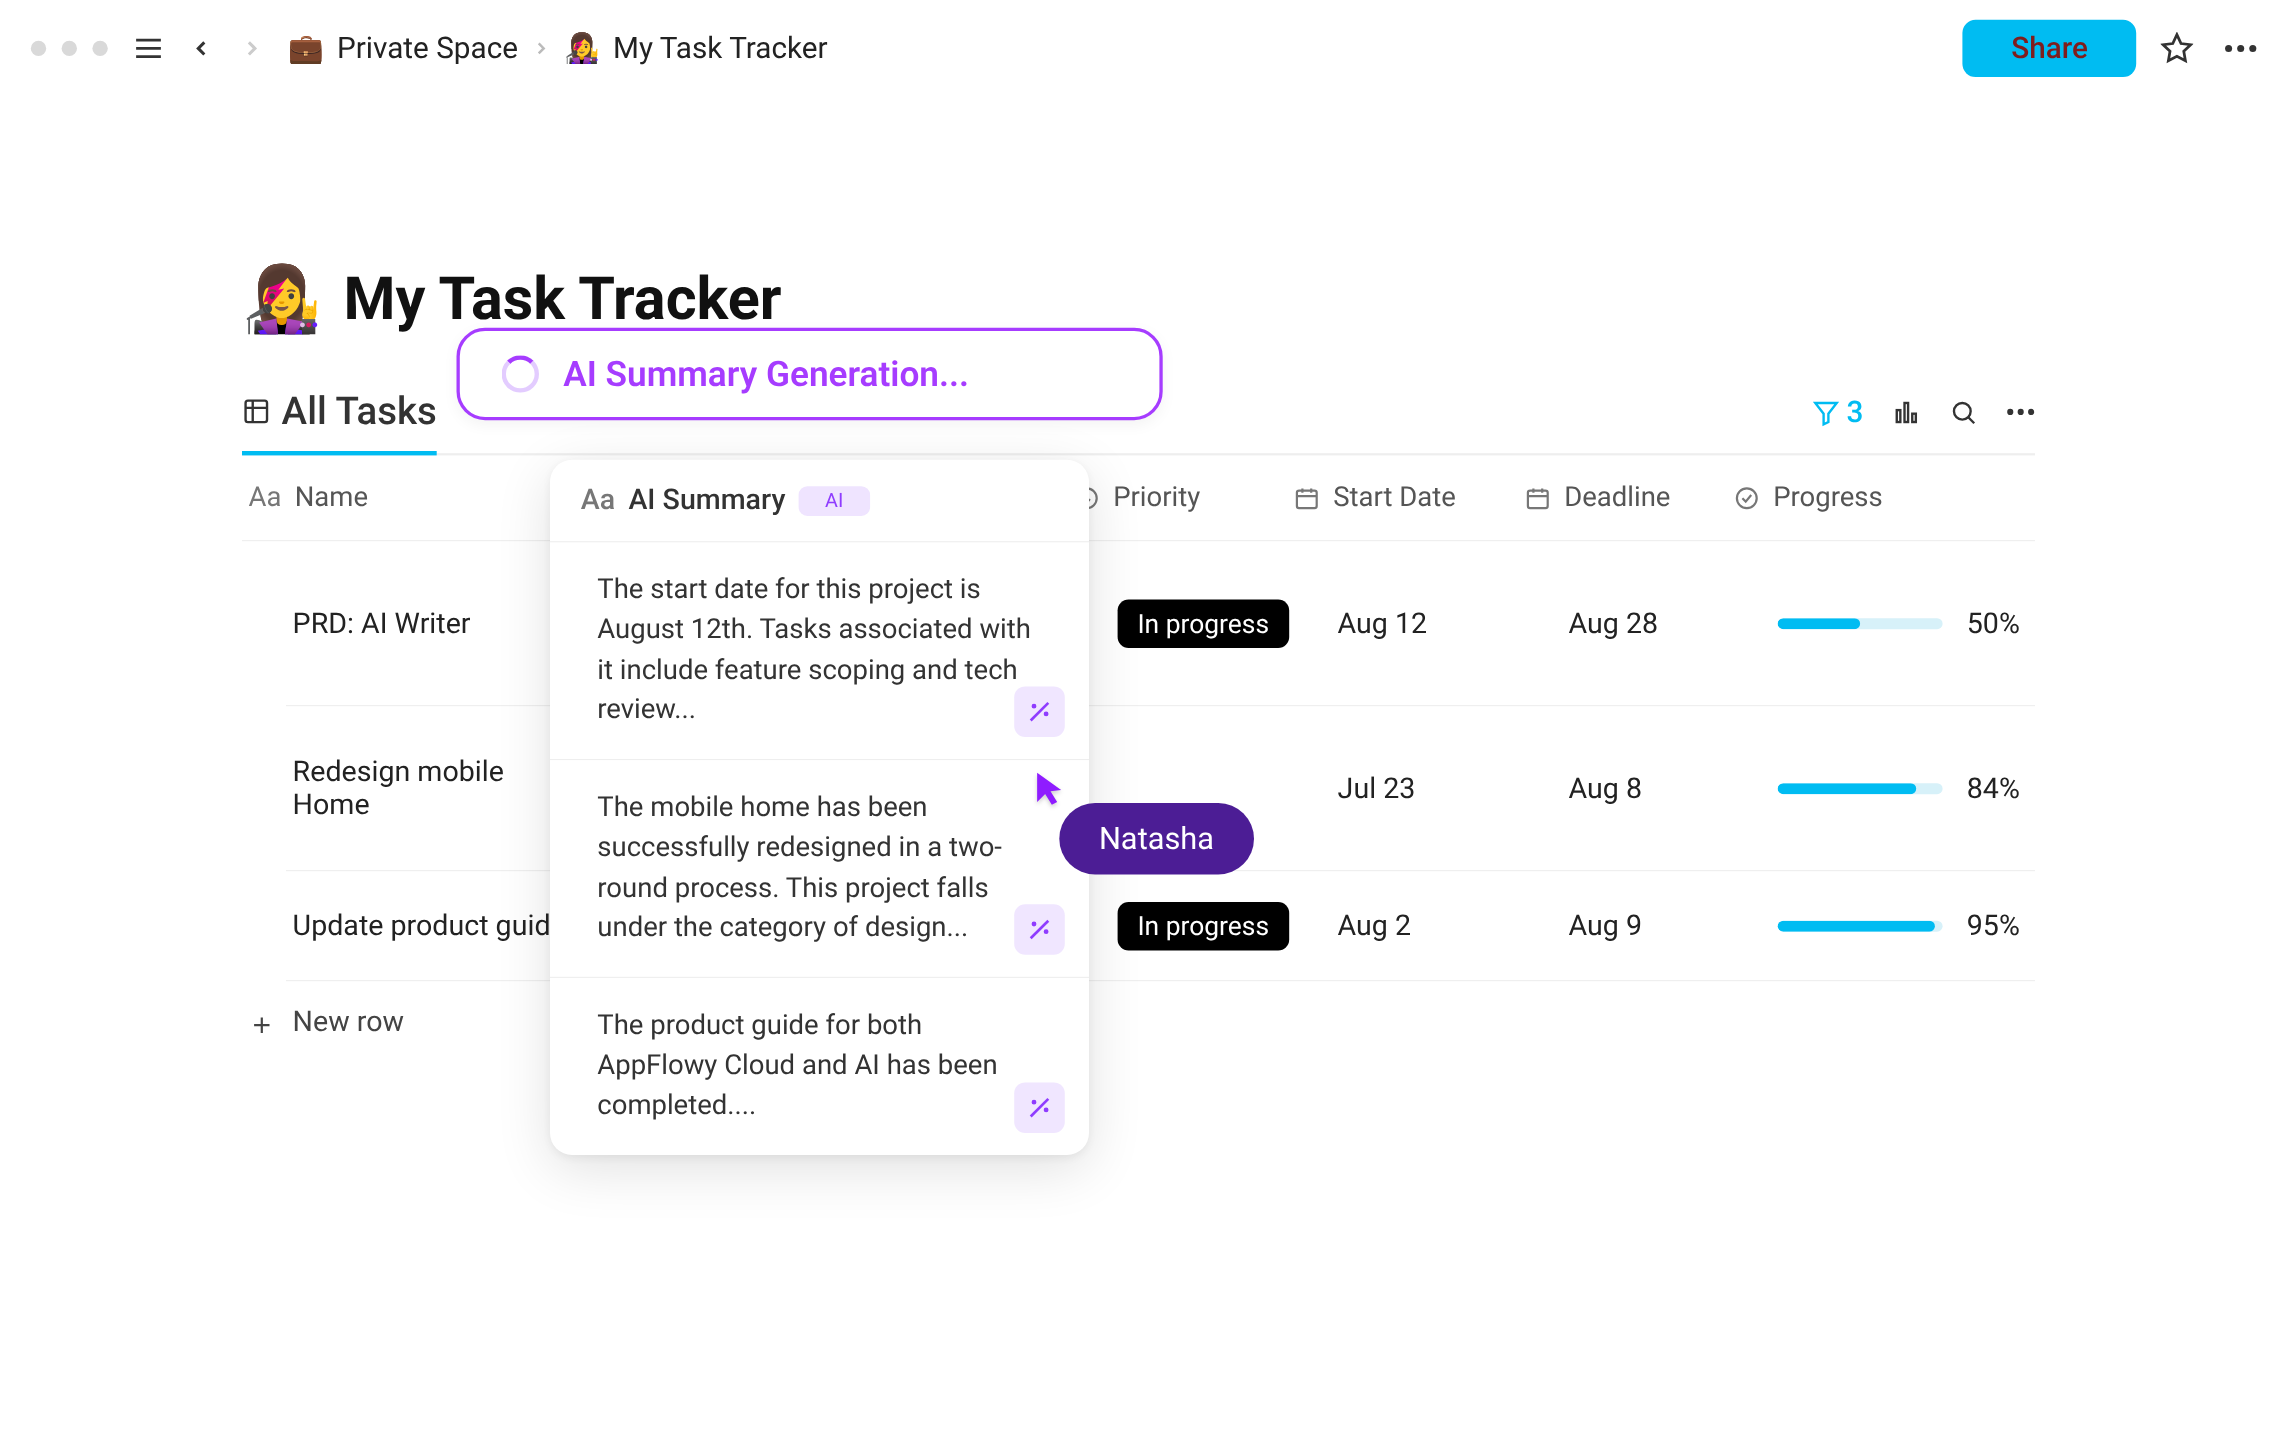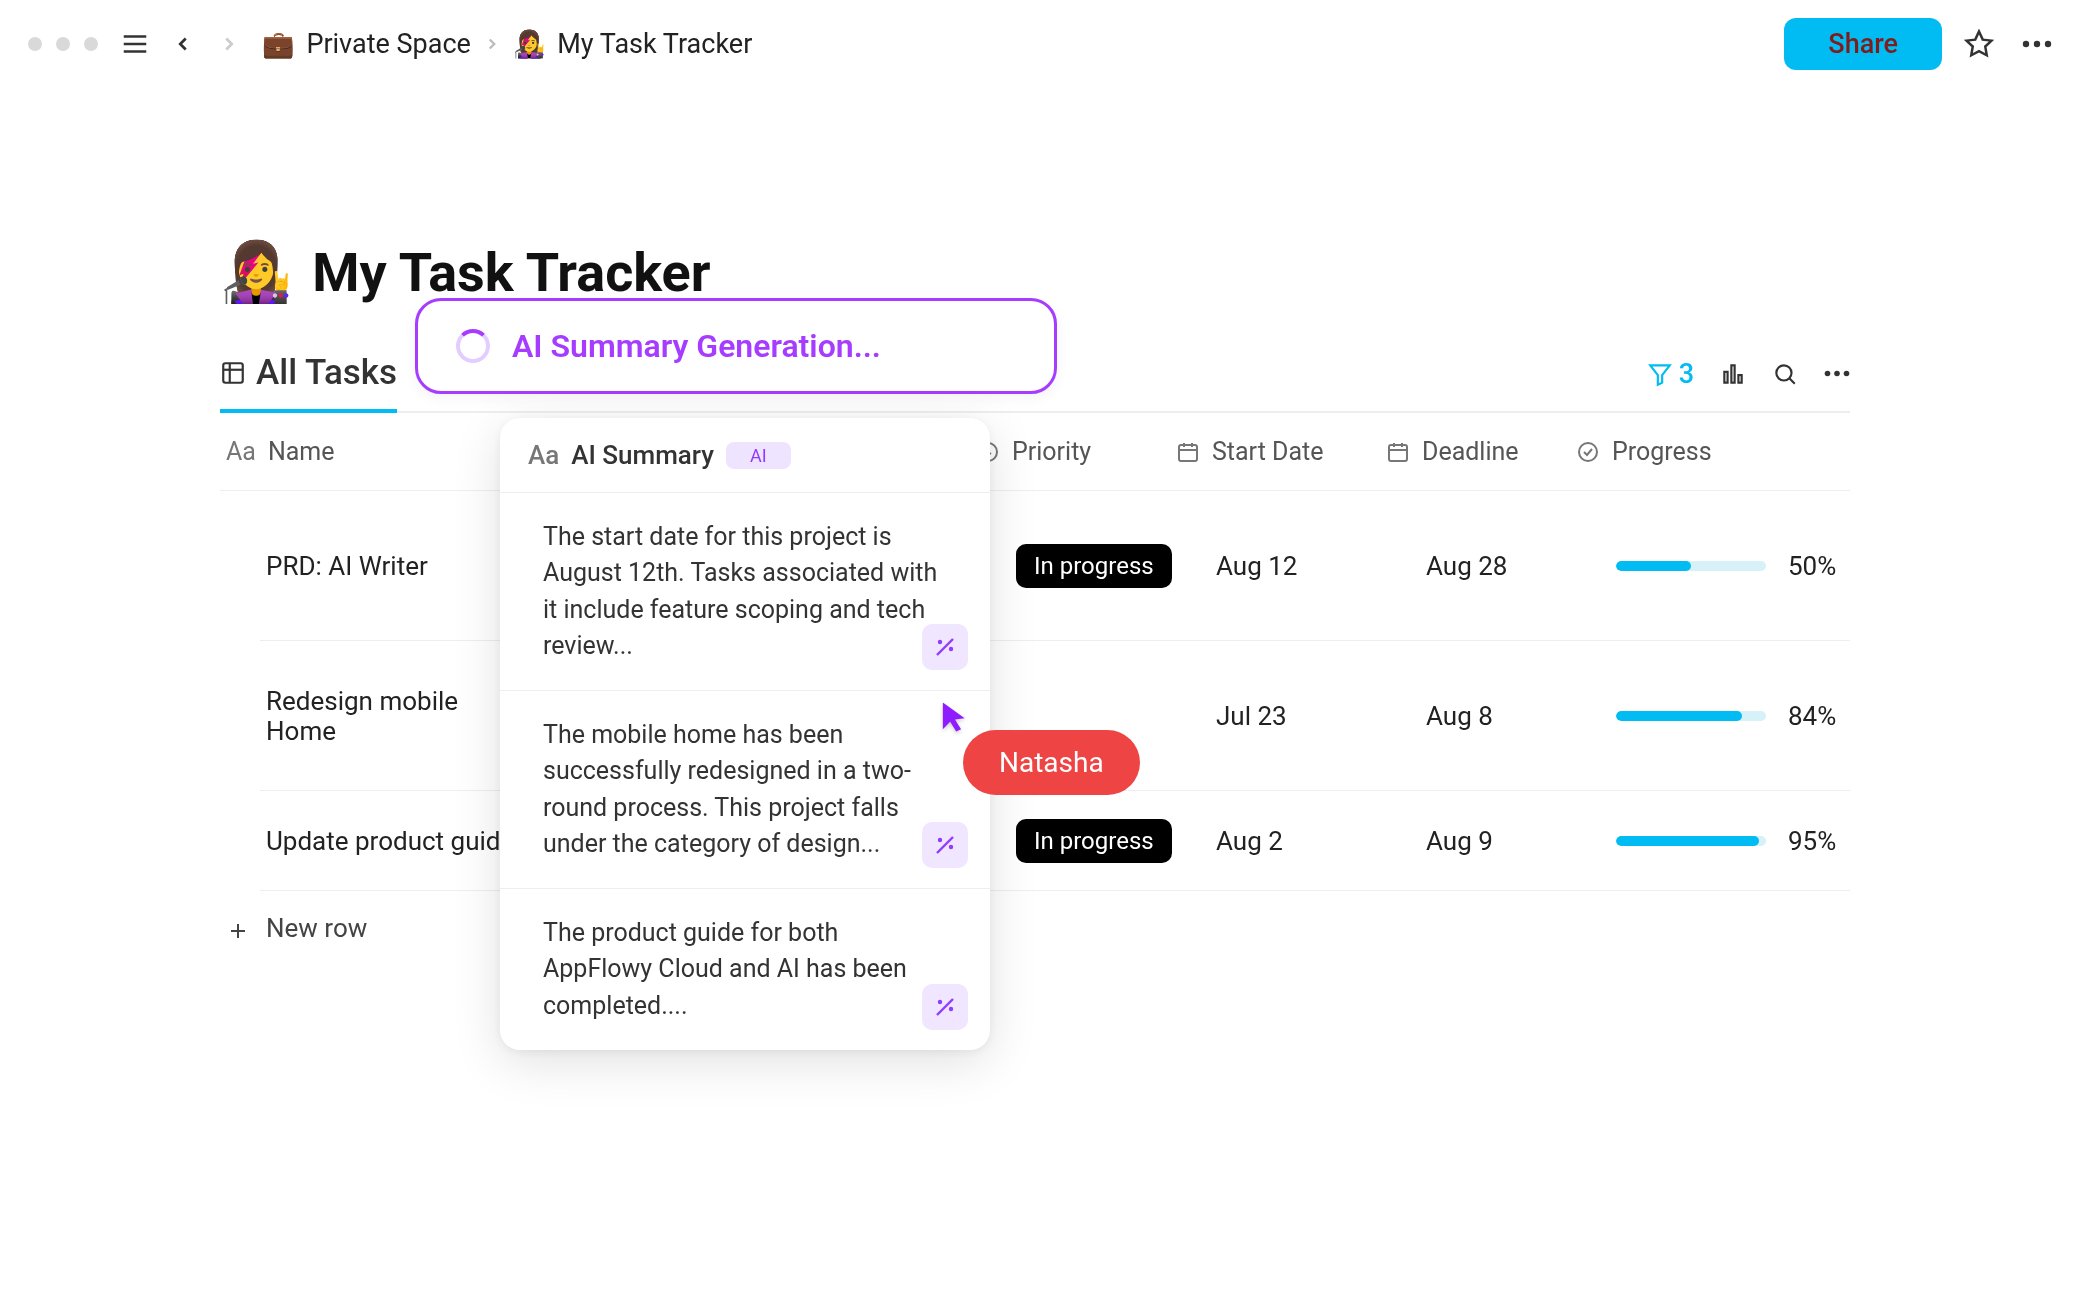--- a/index.html
+++ b/index.html
@@ -39,33 +39,33 @@
 .td-row.short { min-height: 100px; }
 .status-pill { background: #000000; color: #fff; padding: 8px 18px; border-radius: 10px; font-size: 24px; white-space: nowrap; }
 .progress-wrap { display: flex; align-items: center; gap: 22px; }
 .progress-bar { width: 150px; height: 10px; background: #d7f1f9; border-radius: 5px; overflow: hidden; }
 .progress-fill { height: 100%; background: #00bcf2; border-radius: 5px; }
 .progress-pct { font-size: 26px; color: #222; }
 
 .new-row { display: flex; align-items: flex-end; gap: 16px; padding: 22px 6px; color: #444; font-size: 26px; }
 
 
-.ai-banner { position: absolute; left: 415px; top: 298px; width: 642px; height: 96px; border: 3px solid #a63cff; border-radius: 26px; background: #fff; display: flex; align-items: center; gap: 22px; padding: 0 38px; font-size: 32px; font-weight: 600; color: #a63cff; box-shadow: 0 4px 14px rgba(0,0,0,0.05);}
+.ai-banner { position: absolute; left: 415px; top: 298px; width: 642px; height: 84px; border: 3px solid #a63cff; border-radius: 26px; background: #fff; display: flex; align-items: center; gap: 22px; padding: 0 38px; font-size: 32px; font-weight: 600; color: #a63cff; box-shadow: 0 4px 14px rgba(0,0,0,0.05);}
 .spinner { width: 34px; height: 34px; border: 4px solid #e3ccff; border-top-color: #a63cff; border-radius: 50%; }
 
 .ai-panel { position: absolute; left: 500px; top: 418px; width: 490px; background: #fff; border-radius: 20px; box-shadow: 0 12px 50px rgba(0,0,0,0.12), 0 2px 8px rgba(0,0,0,0.06); overflow: hidden; }
 .ai-header { display: flex; align-items: center; gap: 12px; padding: 22px 28px; font-size: 26px; color: #333; font-weight: 500; }
 .ai-badge { background: #efe4ff; color: #8f3cff; font-size: 18px; font-weight: 400; padding: 3px 24px; border-radius: 8px; }
 .ai-item { padding: 26px 43px; font-size: 25px; color: #333; line-height: 1.45; border-top: 1px solid #eee; position: relative; }
 .ai-item:first-of-type { border-top: 1px solid #eee; }
 .magic-btn { position: absolute; right: 22px; bottom: 20px; width: 46px; height: 46px; background: #f0e6ff; border-radius: 10px; display: flex; align-items: center; justify-content: center; color: #8f3cff; }
 
 .cursor-pointer-overlay { position: absolute; left: 940px; top: 700px; }
 .purple-cursor { color: #8f1cff; filter: drop-shadow(0 2px 2px rgba(0,0,0,0.2)); }
-.natasha-pill { position: absolute; left: 963px; top: 730px; background: #ef4444; color: #fff; padding: 16px 36px; border-radius: 999px; font-size: 28px; }
+.natasha-pill { position: absolute; left: 963px; top: 730px; background: #4c1d95; color: #fff; padding: 16px 36px; border-radius: 999px; font-size: 28px; }
 
 svg { display: block; }
 </style>
 </head>
 <body>
 <div class="frame">
 
 <div class="topbar">
   <div class="traffic-lights">
     <div class="dot"></div>

